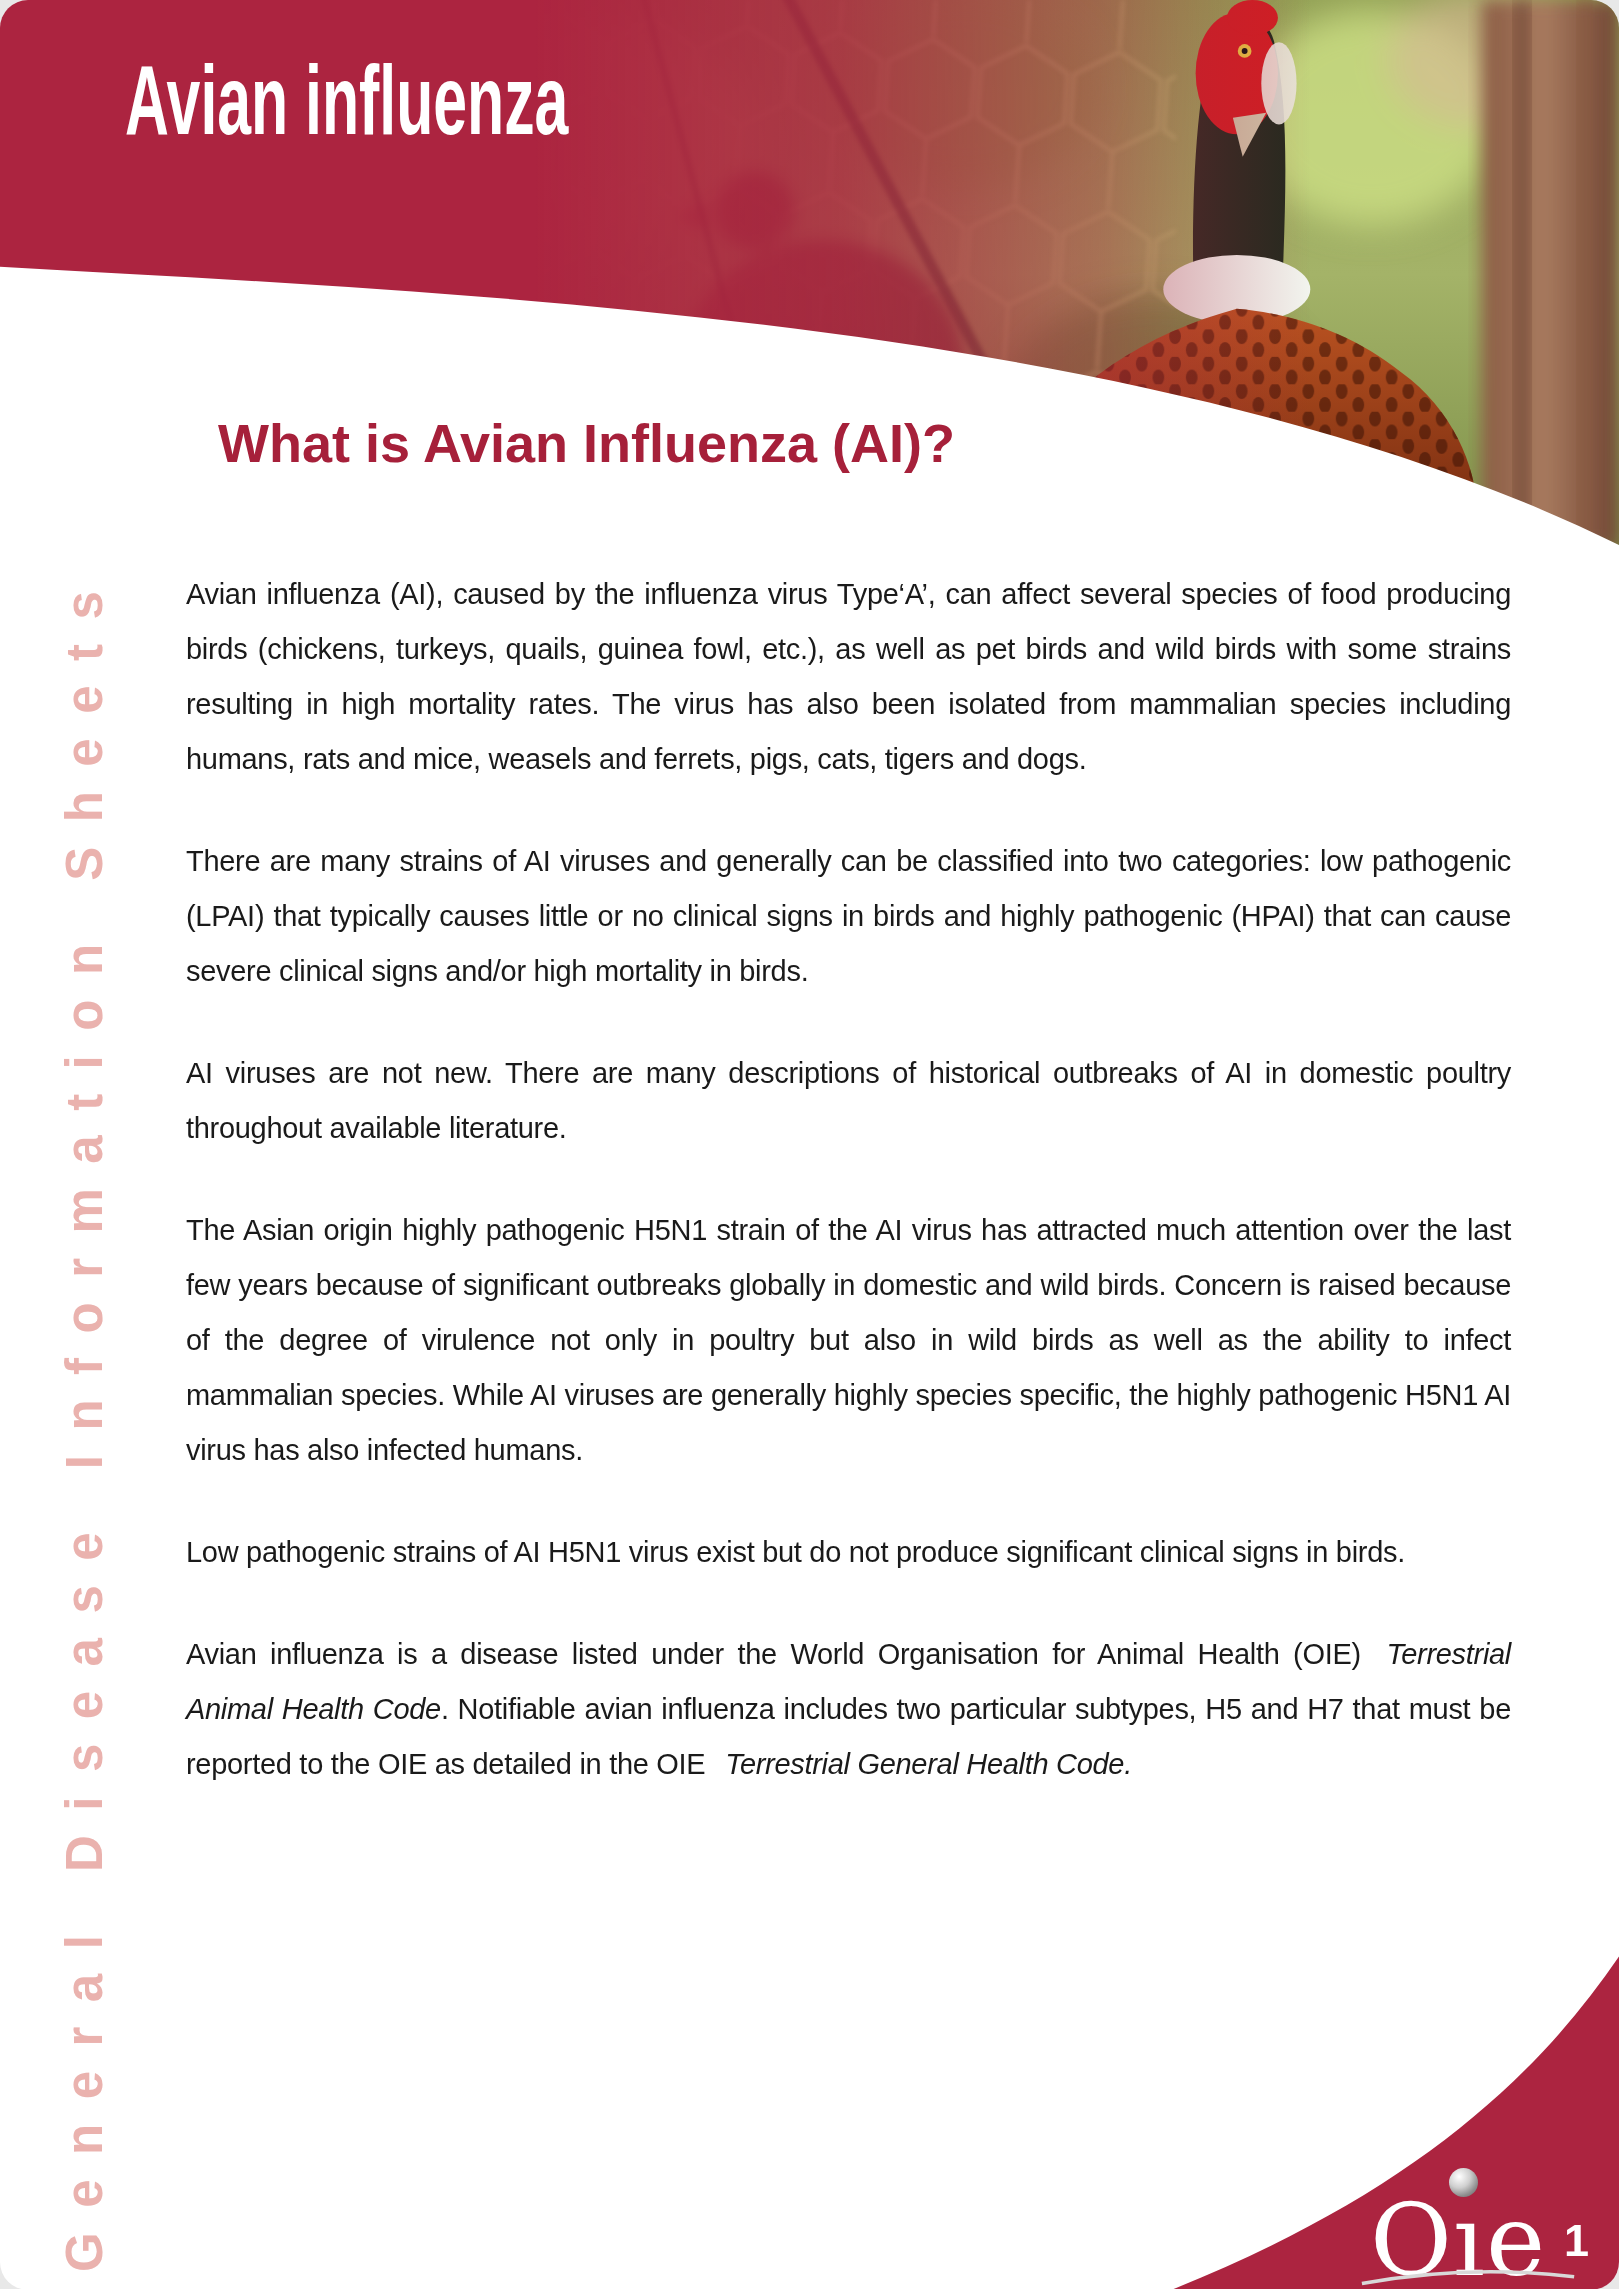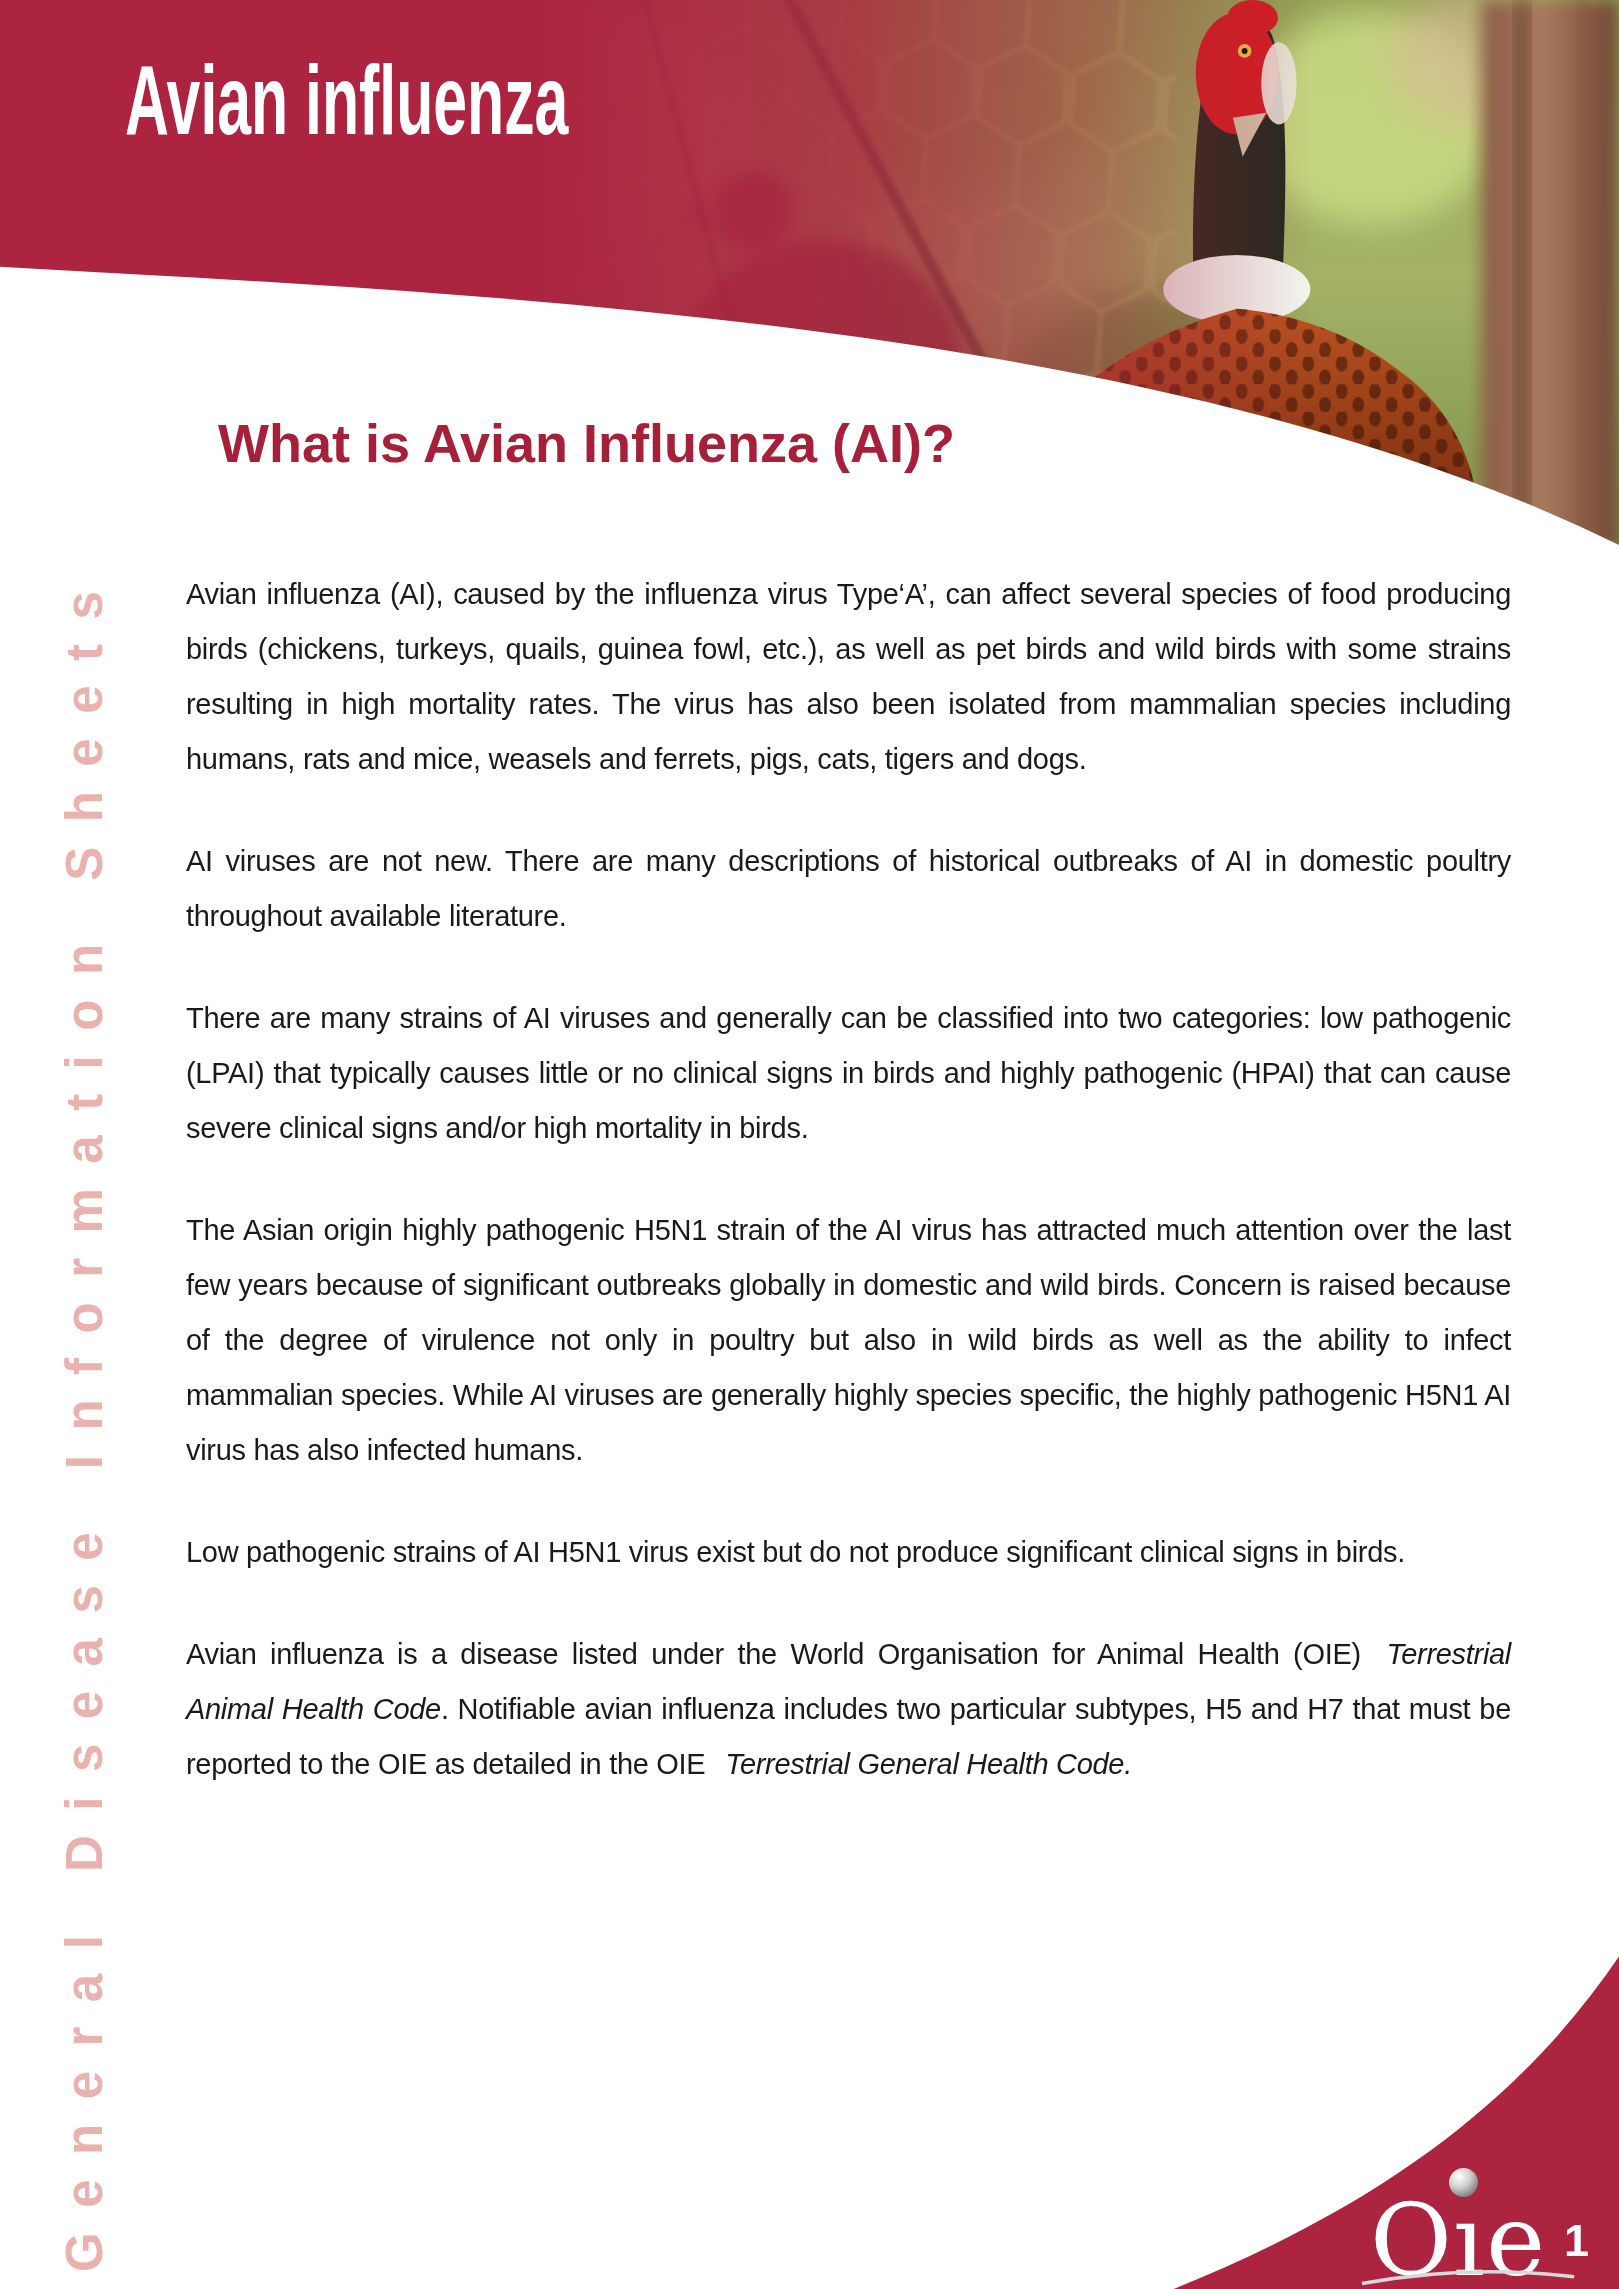--- a/index.html
+++ b/index.html
@@ -1,19 +1,20 @@
 <!DOCTYPE html>
 <html style="--band_red: #AC2440; --wedge_red: #AC2440; --heading_red: #A6203A; --sidebar_pink: #EAB2AE; --body_text: #1A1A1A;"><head>
 <meta charset="utf-8">
 <style>
   html,body{margin:0;padding:0;background:#e8e8e8;}
   .page{
     position:relative; width:1619px; height:2290px; background:#ffffff;
     overflow:hidden; font-family:"Liberation Sans", sans-serif;
     margin:0 auto;
+    border-radius:28px;
   }
   .header-svg{position:absolute;left:0;top:0;width:1619px;height:549px;display:block;}
   .band-title{
     position:absolute; left:125px; top:51px; line-height:1.0;
     font-size:98px; font-weight:bold; color:#ffffff;
     transform:scaleX(0.62); transform-origin:0 0; white-space:nowrap;
   }
   .vtext{
     position:absolute; left:49px; top:2272px; width:1867px; height:71px;
     transform:rotate(-90deg); transform-origin:0 0;
@@ -141,22 +142,22 @@
   </svg>
 
   <div class="band-title">Avian influenza</div>
 
   <div class="vtext">General Disease Information Sheets</div>
 
   <div class="section-heading">What is Avian Influenza (AI)?</div>
 
   <div class="body-copy">
       <p><span>Avian influenza (AI), caused by the influenza virus Type‘A’, can affect several species of food producing birds (chickens, turkeys, quails, guinea fowl, etc.), as well as pet birds and wild birds with some strains resulting in high mortality rates. The virus has also been isolated from mammalian species including humans, rats and mice, weasels and ferrets, pigs, cats, tigers and dogs.</span></p>
+      <p><span>There are many strains of AI viruses and generally can be classified into two categories: low pathogenic (LPAI) that typically causes little or no clinical signs in birds and highly pathogenic (HPAI) that can cause severe clinical signs and/or high mortality in birds.</span></p>
       <p><span>AI viruses are not new. There are many descriptions of historical outbreaks of AI in domestic poultry throughout available literature.</span></p>
-      <p><span>There are many strains of AI viruses and generally can be classified into two categories: low pathogenic (LPAI) that typically causes little or no clinical signs in birds and highly pathogenic (HPAI) that can cause severe clinical signs and/or high mortality in birds.</span></p>
       <p><span>The Asian origin highly pathogenic H5N1 strain of the AI virus has attracted much attention over the last few years because of significant outbreaks globally in domestic and wild birds. Concern is raised because of the degree of virulence not only in poultry but also in wild birds as well as the ability to infect mammalian species. While AI viruses are generally highly species specific, the highly pathogenic H5N1 AI virus has also infected humans.</span></p>
       <p><span>Low pathogenic strains of AI H5N1 virus exist but do not produce significant clinical signs in birds.</span></p>
       <p><span>Avian influenza is a disease listed under the World Organisation for Animal Health (OIE) </span><em>Terrestrial Animal Health Code</em><span>. Notifiable avian influenza includes two particular subtypes, H5 and H7 that must be reported to the OIE as detailed in the OIE </span><em>Terrestrial General Health Code.</em></p>
     </div>
 
   <svg class="wedge-svg" viewBox="0 0 652 360" preserveAspectRatio="none">
     <path d="M652,20 C560,155 425,268 195,360 L652,360 Z" fill="#AC2440"></path>
   </svg>
 
   <div class="oie">

